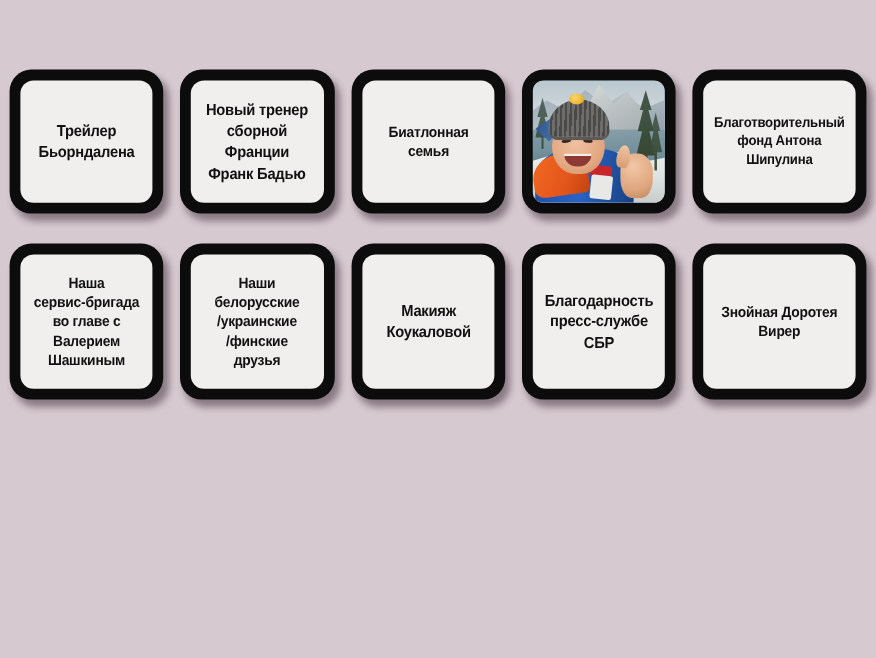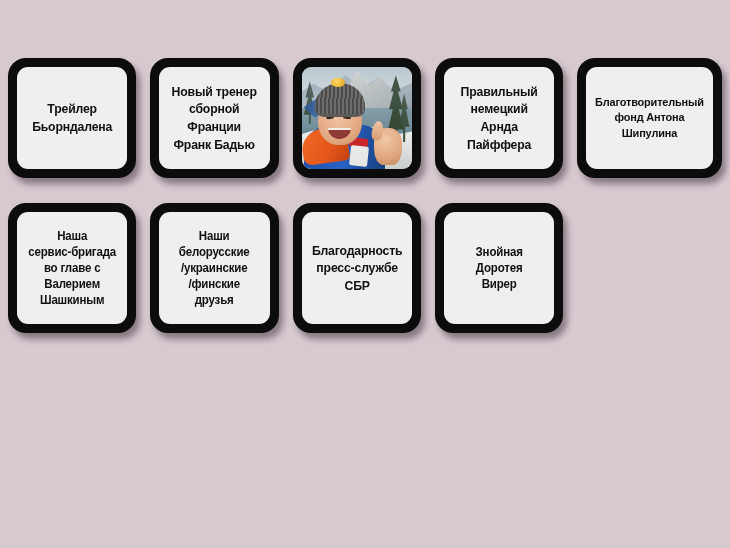--- a/index.html
+++ b/index.html
@@ -233,20 +233,25 @@
 
     <div class="card">
       <div class="card-inner">
         <span class="card-label">Новый тренер
 сборной Франции
 Франк Бадью</span>
       </div>
     </div>
 
 
+    <div class="card small-text">
+      <div class="card-inner">
+        <span class="card-label">Биатлонная семья</span>
+      </div>
+    </div>
 
 
 
     <div class="card photo">
       <div class="card-inner">
         <div class="photo-scene">
           <div class="ph-sky"></div>
           <div class="ph-mtn-far"></div>
           <div class="ph-mtn-near"></div>
           <div class="ph-water"></div>
@@ -264,27 +269,20 @@
           <div class="ph-eye r"></div>
           <div class="ph-mouth"></div>
           <div class="ph-hat"></div>
           <div class="ph-pom"></div>
           <div class="ph-hand"></div>
           <div class="ph-thumb"></div>
         </div>
       </div>
     </div>
 
-    <div class="card">
-      <div class="card-inner">
-        <span class="card-label">Правильный
-немецкий Арнда
-Пайффера</span>
-      </div>
-    </div>
 
     <div class="card tiny-text">
       <div class="card-inner">
         <span class="card-label">Благотворительный
 фонд Антона
 Шипулина</span>
       </div>
     </div>
 
     <div class="card small-text">
@@ -298,20 +296,26 @@
     </div>
 
     <div class="card small-text">
       <div class="card-inner">
         <span class="card-label">Наши белорусские
 /украинские
 /финские друзья</span>
       </div>
     </div>
 
+    <div class="card">
+      <div class="card-inner">
+        <span class="card-label">Макияж
+Коукаловой</span>
+      </div>
+    </div>
 
     <div class="card">
       <div class="card-inner">
         <span class="card-label">Благодарность
 пресс-службе
 СБР</span>
       </div>
     </div>
 
     <div class="card small-text">

